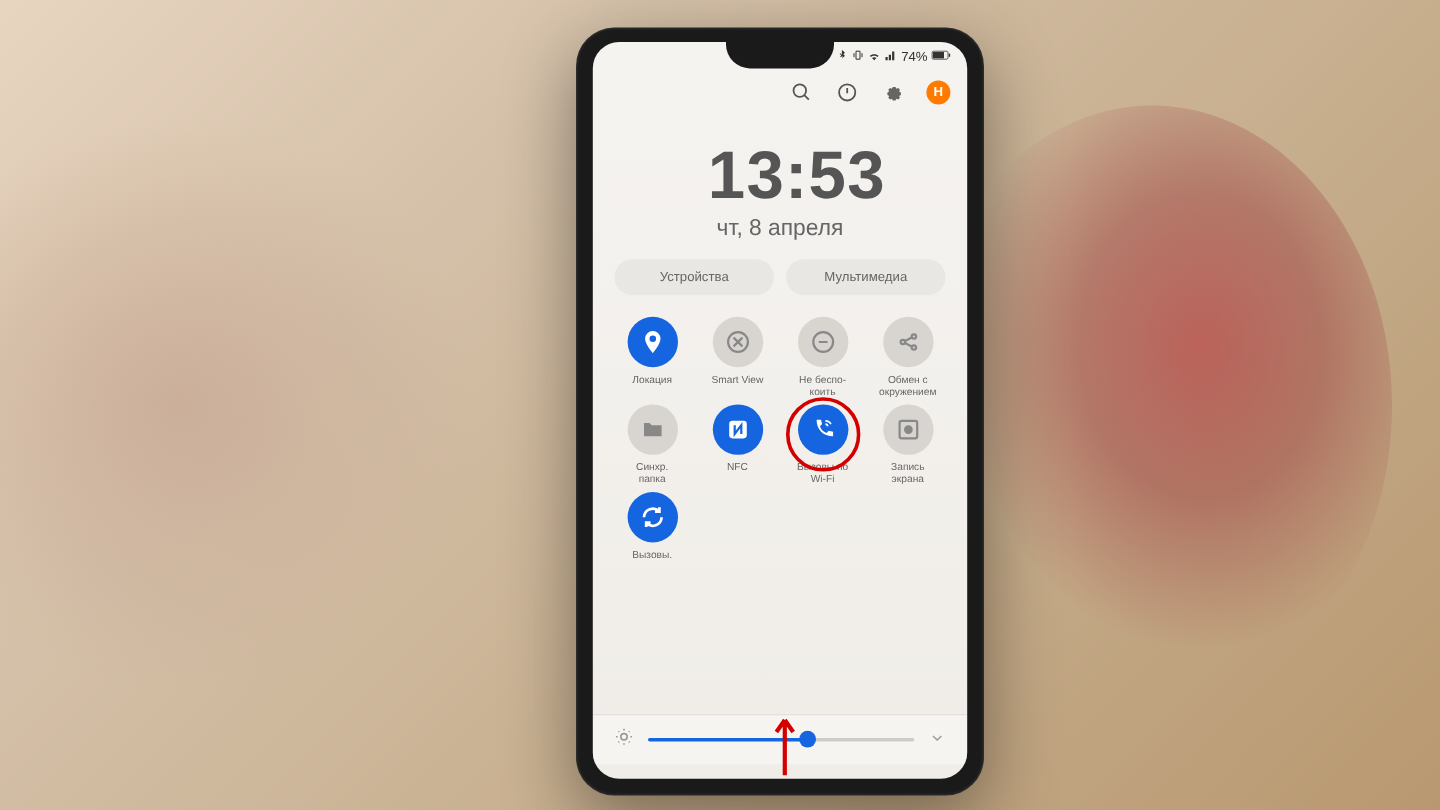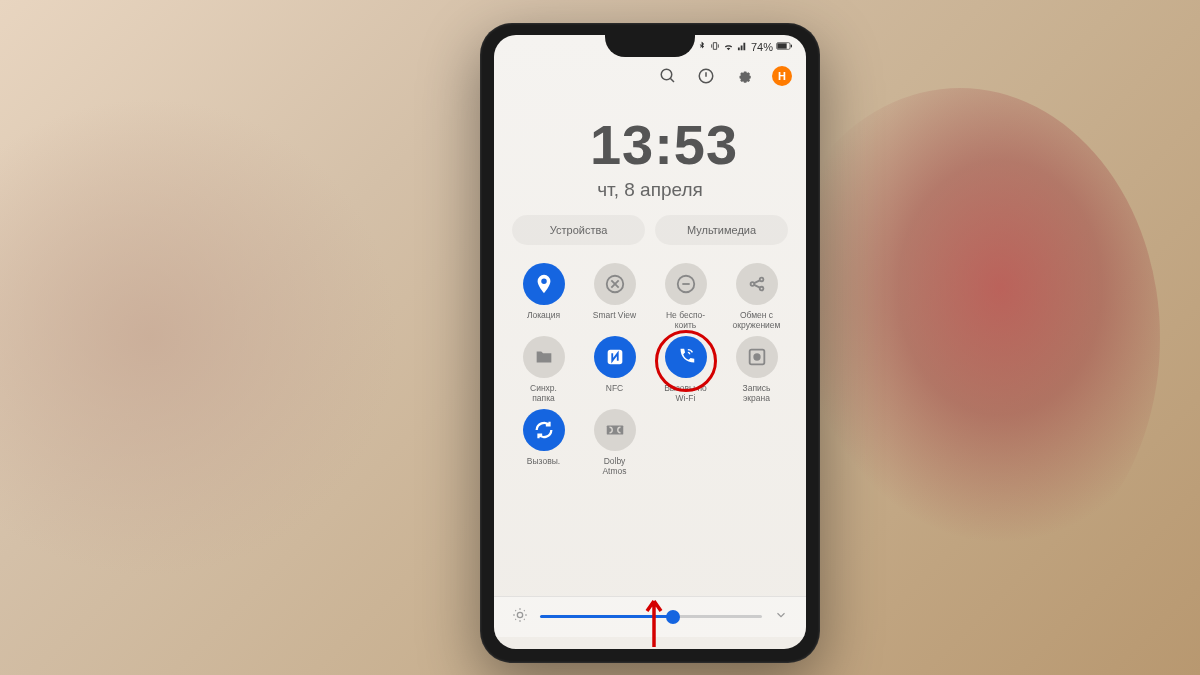--- a/index.html
+++ b/index.html
@@ -376,30 +376,20 @@
 экрана</div>
         </div>
         <div class="toggle-item">
           <div class="toggle-circle active">
             <svg viewBox="0 0 24 24" fill="none" stroke="currentColor" stroke-width="2.5">
               <path d="M4 12a8 8 0 0114-5M20 12a8 8 0 01-14 5M18 3v4h-4M6 21v-4h4"></path>
             </svg>
           </div>
           <div class="toggle-label">Вызовы.</div>
         </div>
-        <div class="toggle-item">
-          <div class="toggle-circle">
-            <svg viewBox="0 0 24 24" fill="currentColor">
-              <rect x="3" y="7" width="18" height="10" rx="1"></rect>
-              <path d="M6 9a3 3 0 010 6M18 9a3 3 0 000 6" stroke="#d8d5d0" fill="none" stroke-width="1.5"></path>
-            </svg>
-          </div>
-          <div class="toggle-label">Dolby
-Atmos</div>
-        </div>
       </div>
 
     <div class="brightness-section">
       <div class="bright-icon">
         <svg width="16" height="16" viewBox="0 0 24 24" fill="none" stroke="currentColor" stroke-width="2">
             <circle cx="12" cy="12" r="4"></circle>
             <path d="M12 2v2M12 20v2M4 12H2M22 12h-2M6 6l-1-1M19 19l-1-1M6 18l-1 1M19 5l-1 1"></path>
           </svg>
       </div>
       <div class="slider-track">

